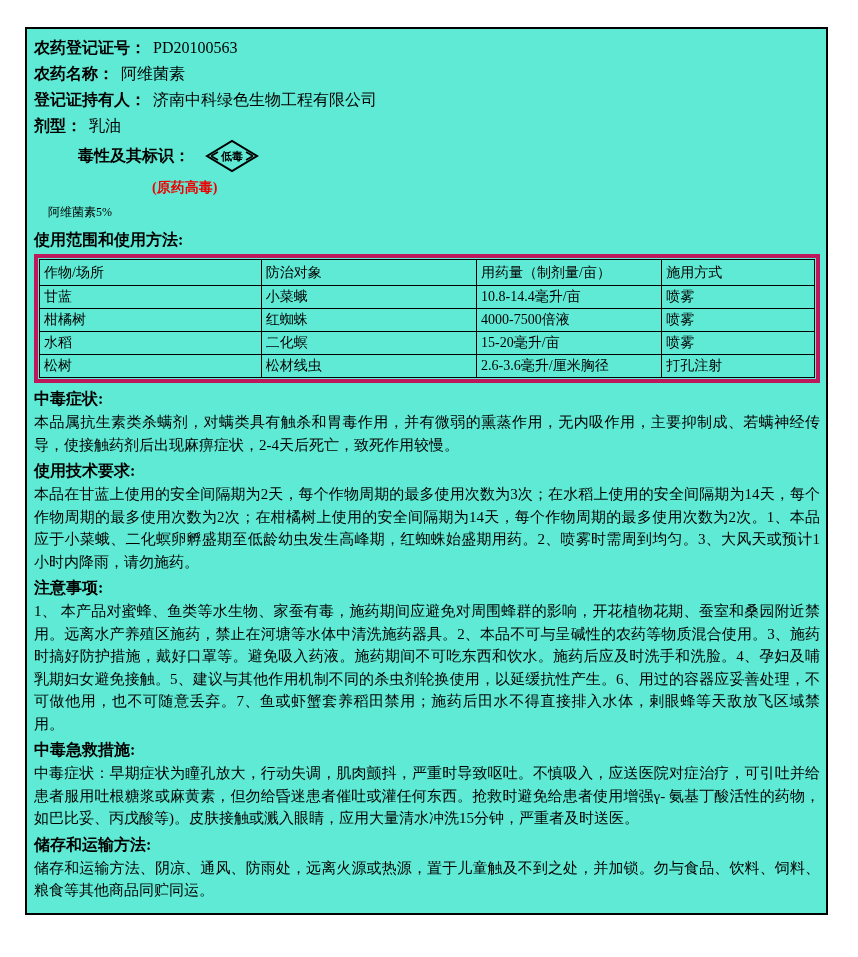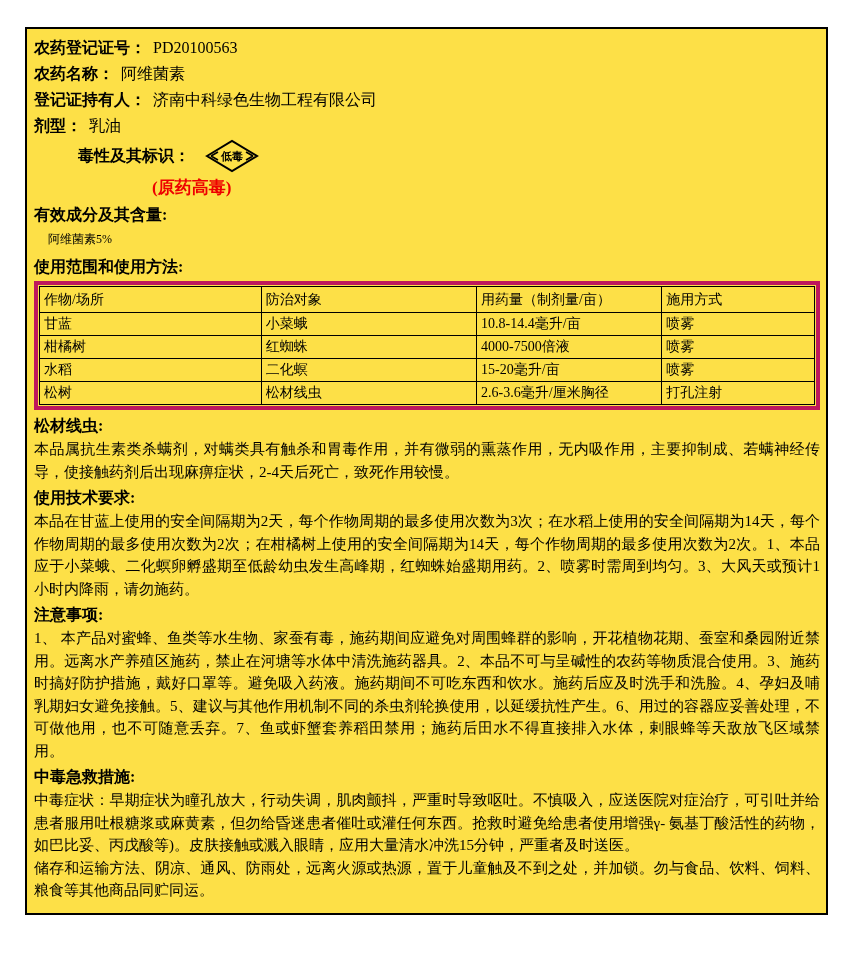--- a/index.html
+++ b/index.html
@@ -4,28 +4,28 @@
 <style>
   html,body{margin:0;padding:0;background:#fff;}
   body{
     width:858px;height:957px;position:relative;
     font-family:"Liberation Serif","DejaVu Serif",serif;
     color:#000;
   }
   .doc{
     position:absolute;left:25px;top:27px;width:803px;height:888px;
     border:2px solid #000;box-sizing:border-box;
-    padding:6px 6px 0 7px;overflow:hidden;background:#fde047;
+    padding:6px 6px 0 7px;overflow:hidden;background:#5eead4;
   }
   .frow{font-size:16px;line-height:26px;white-space:nowrap;}
   .flabel{font-weight:bold;}
   .fvalue{margin-left:7px;}
   .tox-row{display:flex;align-items:center;height:34px;font-size:16px;margin-left:44px;}
   .tox-badge{margin-left:14px;display:inline-flex;}
-  .tox-note{margin-left:118px;font-size:17px;line-height:24px;margin-top:3px;font-weight:bold;}
+  .tox-note{margin-left:118px;font-size:14px;line-height:24px;margin-top:3px;font-weight:bold;}
   .sec-title{font-weight:bold;font-size:16px;line-height:25px;margin-top:2px;white-space:nowrap;}
   .indent-val{font-size:12px;line-height:25px;padding-left:14px;}
   .para{font-size:15px;line-height:22.5px;text-align:justify;}
   .tbl-wrap{border:4px solid #be185d;padding:1px;margin:2px 0 3px 0;}
   table{width:100%;border-collapse:collapse;table-layout:fixed;}
   th,td{
     border:1px solid #000;font-size:14px;font-weight:normal;
     text-align:left;padding:1px 4px;height:20px;white-space:nowrap;overflow:hidden;
   }
   th{height:23px;}
@@ -55,21 +55,20 @@
       <svg width="56" height="34" viewBox="0 0 56 34">
         <polygon points="3,17 28,2 53,17 28,32" fill="none" stroke="#000" stroke-width="2"></polygon>
         <path d="M7,17 l7,-4 M7,17 l7,4" fill="none" stroke="#000" stroke-width="1.6"></path>
         <path d="M49,17 l-7,-4 M49,17 l-7,4" fill="none" stroke="#000" stroke-width="1.6"></path>
         <text x="28" y="21" font-size="11" text-anchor="middle" font-weight="bold">低毒</text>
       </svg>
     </span>
   </div>
   <div class="tox-note" style="color:#ee0000;">(原药高毒)</div>
 
-  <div class="sec-title">有效成分及其含量:</div>
   <div class="indent-val">阿维菌素5%</div>
 
   <div class="sec-title">使用范围和使用方法:</div>
 
   <div class="tbl-wrap">
     <table>
       <colgroup>
           <col class="c1">
           <col class="c2">
           <col class="c3">
@@ -104,32 +103,33 @@
         <td>松树</td>
         <td>松材线虫</td>
         <td>2.6-3.6毫升/厘米胸径</td>
         <td>打孔注射</td>
       </tr>
     </tbody>
       </table>
   </div>
 
   <div>
-    <div class="sec-title">松材线虫:</div>
+    <div class="sec-title">中毒症状:</div>
     <div class="para">本品属抗生素类杀螨剂，对螨类具有触杀和胃毒作用，并有微弱的熏蒸作用，无内吸作用，主要抑制成、若螨神经传导，使接触药剂后出现麻痹症状，2-4天后死亡，致死作用较慢。</div>
   </div>
   <div>
     <div class="sec-title">使用技术要求:</div>
     <div class="para">本品在甘蓝上使用的安全间隔期为2天，每个作物周期的最多使用次数为3次；在水稻上使用的安全间隔期为14天，每个作物周期的最多使用次数为2次；在柑橘树上使用的安全间隔期为14天，每个作物周期的最多使用次数为2次。1、本品应于小菜蛾、二化螟卵孵盛期至低龄幼虫发生高峰期，红蜘蛛始盛期用药。2、喷雾时需周到均匀。3、大风天或预计1小时内降雨，请勿施药。</div>
   </div>
   <div>
     <div class="sec-title">注意事项:</div>
     <div class="para">1、 本产品对蜜蜂、鱼类等水生物、家蚕有毒，施药期间应避免对周围蜂群的影响，开花植物花期、蚕室和桑园附近禁用。远离水产养殖区施药，禁止在河塘等水体中清洗施药器具。2、本品不可与呈碱性的农药等物质混合使用。3、施药时搞好防护措施，戴好口罩等。避免吸入药液。施药期间不可吃东西和饮水。施药后应及时洗手和洗脸。4、孕妇及哺乳期妇女避免接触。5、建议与其他作用机制不同的杀虫剂轮换使用，以延缓抗性产生。6、用过的容器应妥善处理，不可做他用，也不可随意丢弃。7、鱼或虾蟹套养稻田禁用；施药后田水不得直接排入水体，剌眼蜂等天敌放飞区域禁用。</div>
   </div>
   <div>
     <div class="sec-title">中毒急救措施:</div>
     <div class="para">中毒症状：早期症状为瞳孔放大，行动失调，肌肉颤抖，严重时导致呕吐。不慎吸入，应送医院对症治疗，可引吐并给患者服用吐根糖浆或麻黄素，但勿给昏迷患者催吐或灌任何东西。抢救时避免给患者使用增强γ- 氨基丁酸活性的药物，如巴比妥、丙戊酸等)。皮肤接触或溅入眼睛，应用大量清水冲洗15分钟，严重者及时送医。</div>
   </div>
   <div>
+    <div class="sec-title">储存和运输方法:</div>
     <div class="para">储存和运输方法、阴凉、通风、防雨处，远离火源或热源，置于儿童触及不到之处，并加锁。勿与食品、饮料、饲料、粮食等其他商品同贮同运。</div>
   </div>
 
 </div>
 
 </body></html>

